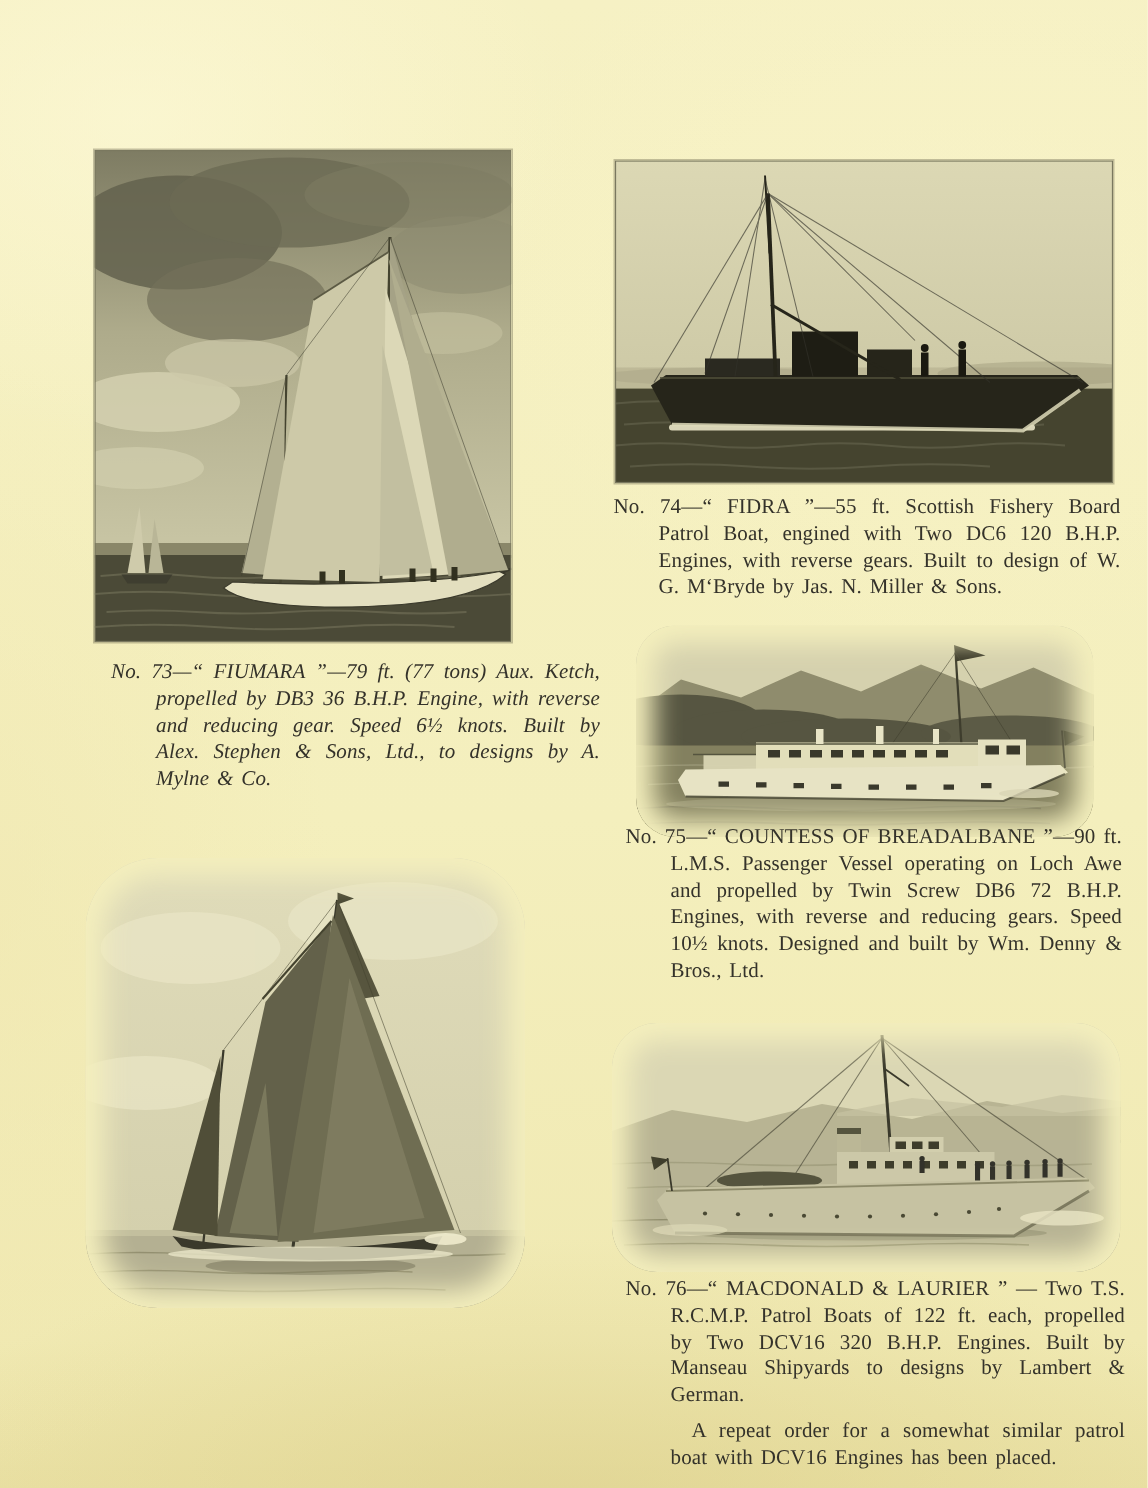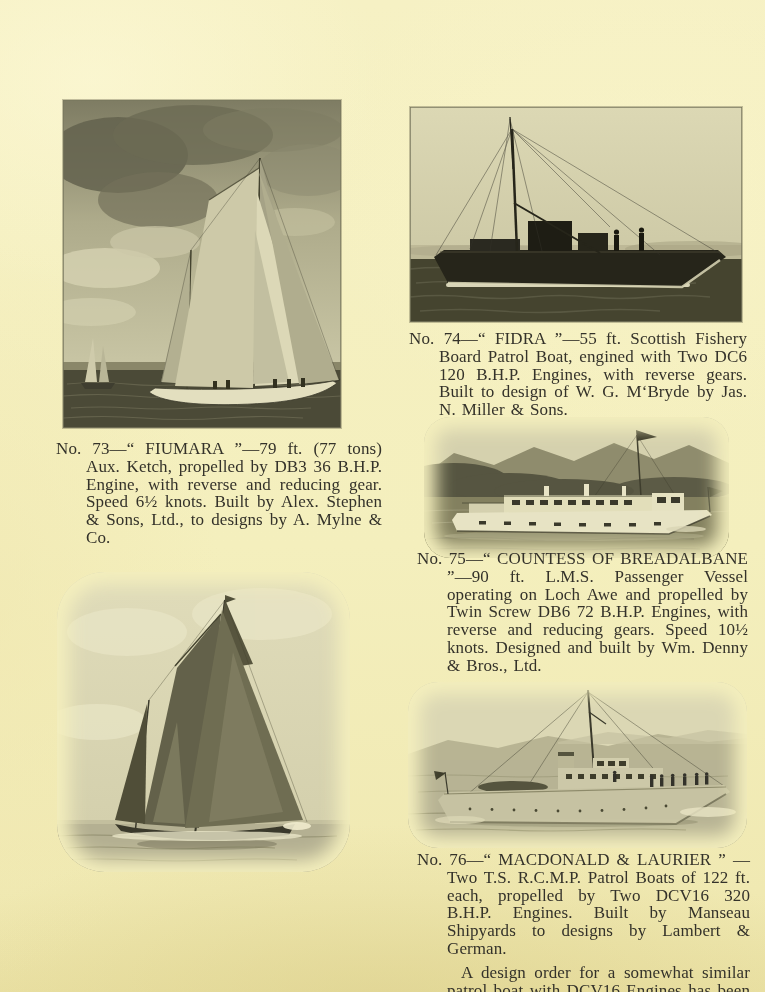--- a/index.html
+++ b/index.html
@@ -23,21 +23,21 @@
   }
   .photo{position:absolute;overflow:hidden;}
   .photo svg{display:block;width:100%;height:100%;}
   .photo.hard{box-shadow:0 0 0 1px rgba(92,90,66,.35);}
   .photo.soft::after{
     content:"";position:absolute;inset:0;border-radius:inherit;pointer-events:none;
     box-shadow:inset 0 0 18px 12px #f4efbd;
   }
   .caption{
     position:absolute;
-    font-size:17px;line-height:17.8px;color:#34322a;
+    font-size:14px;line-height:17.8px;color:#34322a;
     text-align:justify;letter-spacing:.1px;word-spacing:1.6px;
   }
   .caption p{margin:0;padding-left:30px;text-indent:-30px;}
   .caption p.second{text-indent:14px;margin-top:6px;}
 </style>
 </head>
 <body>
 
 <div class="page">
 
@@ -99,21 +99,21 @@
             <rect x="163" y="280" width="4" height="9"></rect>
           <rect x="210" y="279" width="4" height="9"></rect>
             <rect x="224" y="279" width="4" height="9"></rect>
           <rect x="238" y="278" width="4" height="9"></rect>
         </g>
       </g>
       <rect x="0" y="0" width="278" height="328" fill="none" stroke="#7a785f" stroke-width="1.5"></rect>
     </svg>
   </div>
 
-  <div class="caption" style="left:56px;top:440px;width:326px;">
+  <div class="caption" style="left:74px;top:440px;width:326px;font-style:italic;">
     <p>No. 73—“ FIUMARA ”—79 ft. (77 tons) Aux. Ketch, propelled by DB3 36 B.H.P. Engine, with reverse and reducing gear.  Speed 6½ knots.  Built by Alex. Stephen &amp; Sons, Ltd., to designs by A. Mylne &amp; Co.</p>
   </div>
 
   <div class="photo hard" style="left:410px;top:107px;width:332px;height:215px;">
     <svg viewBox="0 0 332 215" preserveAspectRatio="none">
       <defs>
         <linearGradient id="p2sky" x1="0" y1="0" x2="0" y2="1">
           <stop offset="0" stop-color="#dcd8b4"></stop>
             <stop offset="1" stop-color="#cdc9a6"></stop>
         </linearGradient>
@@ -353,16 +353,16 @@
         <line x1="37" y1="90" x2="40" y2="112" stroke="#3a392b" stroke-width="1.2"></line>
         <polygon points="26,89 38,91 28,98" fill="#3e3d2b"></polygon>
         <ellipse cx="300" cy="130" rx="28" ry="5" fill="#e6e2c2" opacity=".85"></ellipse>
         <ellipse cx="52" cy="138" rx="25" ry="4" fill="#ddd9b8" opacity=".7"></ellipse>
       </g>
     </svg>
   </div>
 
   <div class="caption" style="left:417px;top:851px;width:333px;font-family:Liberation Serif, serif;">
     <p>No. 76—“ MACDONALD  &amp;  LAURIER ” — Two  T.S. R.C.M.P. Patrol Boats of 122 ft. each, propelled by Two DCV16 320 B.H.P. Engines.  Built by Manseau Shipyards to designs by Lambert &amp; German.</p>
-    <p class="second">A design order for a somewhat similar patrol boat with DCV16 Engines has been placed.</p>
+    <p class="second">A repeat order for a somewhat similar patrol boat with DCV16 Engines has been placed.</p>
   </div>
 
 </div>
 
 </body></html>

